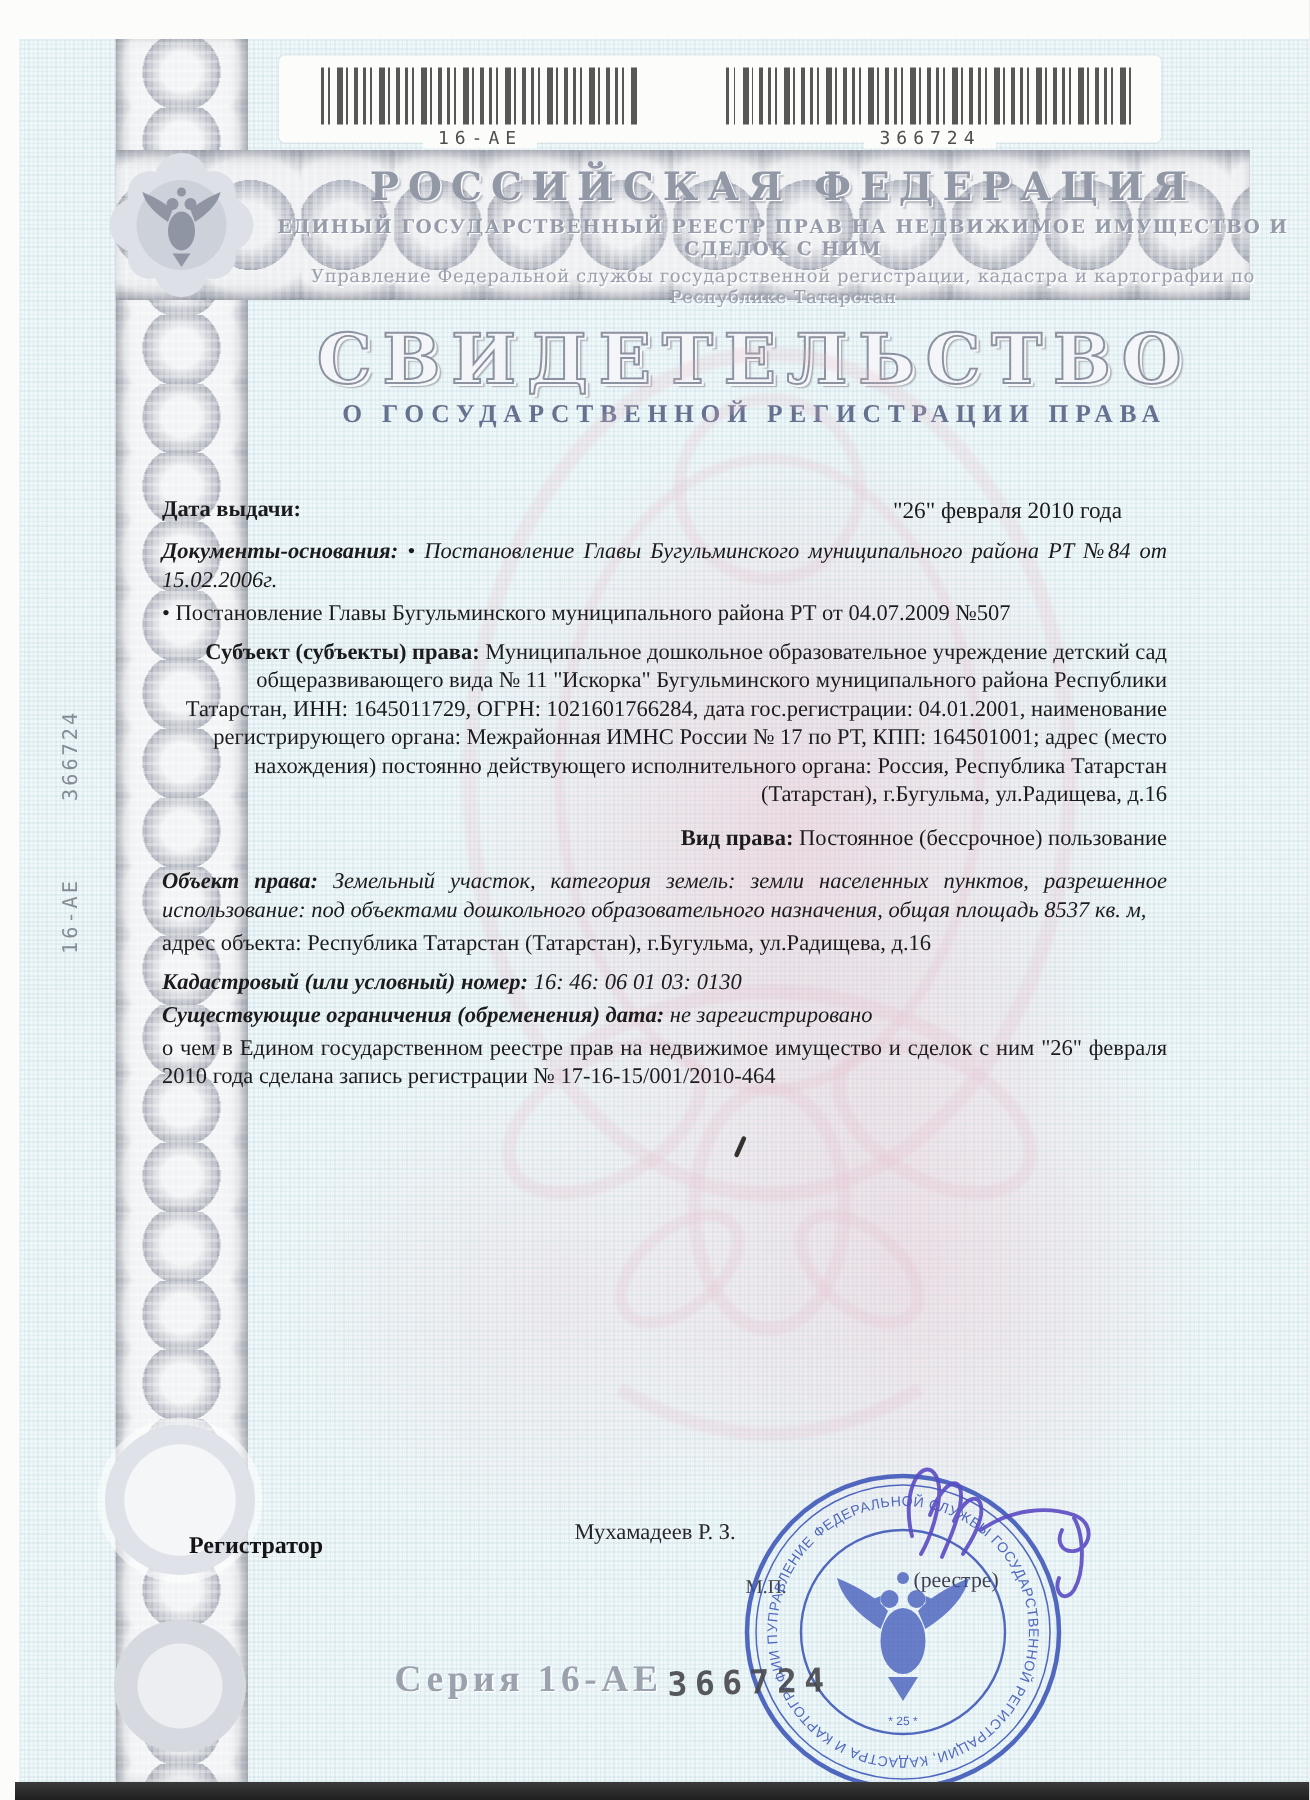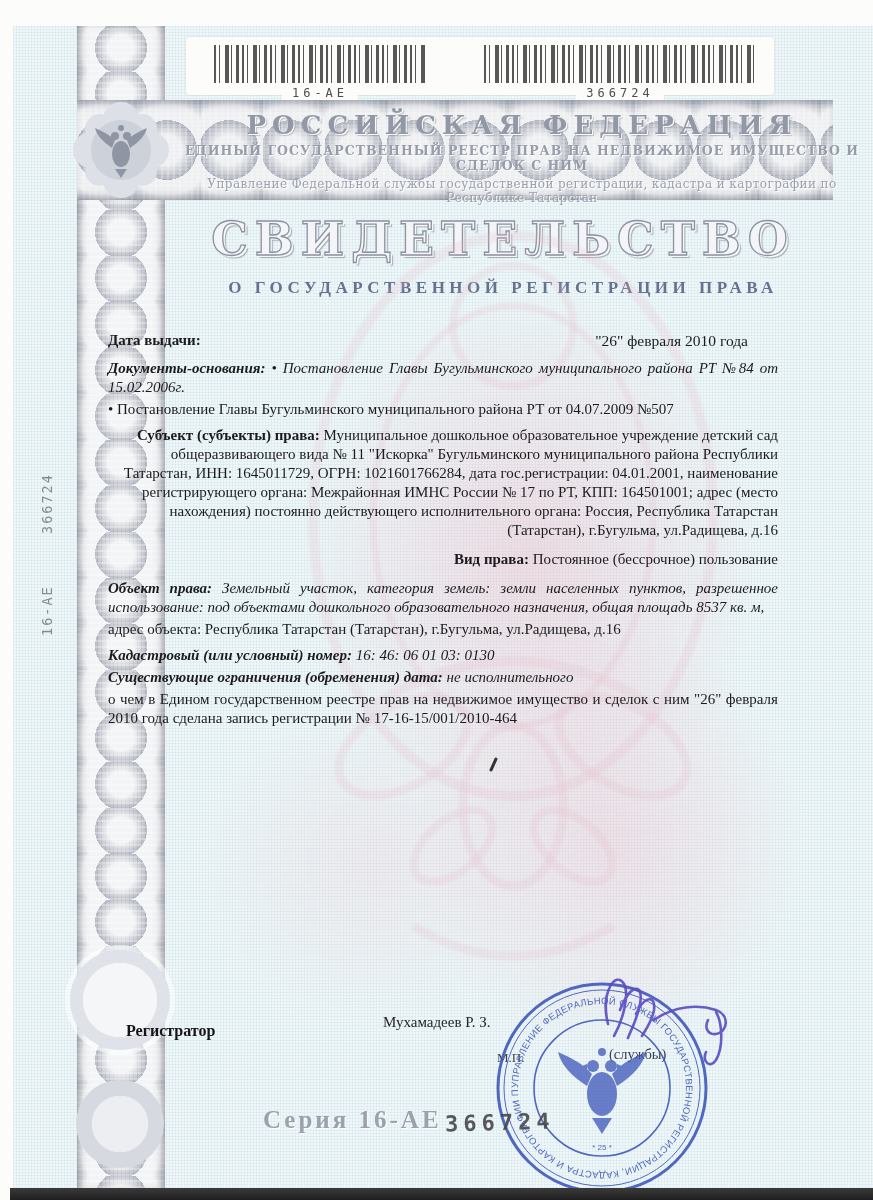--- a/index.html
+++ b/index.html
@@ -51,21 +51,21 @@
      text-shadow:1px 1px 0 rgba(255,255,255,.95),2px 2px 1px rgba(115,120,135,.4);margin-bottom:3px;}
   .hdr .l2{font:bold 12.5px "DejaVu Serif",serif;letter-spacing:1px;color:#969caa;
      text-shadow:1px 1px 0 rgba(255,255,255,.9);margin-bottom:4px;}
   .hdr .l3{font:12px "DejaVu Serif",serif;letter-spacing:.4px;color:#9aa0ad;
      text-shadow:1px 1px 0 rgba(255,255,255,.9);}
   
   .title-wrap{position:absolute;left:150px;width:680px;top:186px;text-align:center;}
   .title-main{font:bold 46px "DejaVu Serif",serif;letter-spacing:7px;color:#f4f5f8;
      -webkit-text-stroke:1.3px #8c92a0;
      text-shadow:2px 2px 0 rgba(255,255,255,.9),3px 3px 1px rgba(110,116,132,.55);}
-  .title-sub{margin-top:12px;font:600 17px "Liberation Serif",serif;letter-spacing:4.5px;color:#66718f;}
+  .title-sub{font:600 17px "Liberation Serif",serif;letter-spacing:4.5px;color:#66718f;}
   
   .body{position:absolute;left:95px;top:305px;width:670px;font-size:15px;line-height:19px;color:#1b1b1d;}
   .body p{margin:0 0 7px;}
   .just{text-align:justify;}
   .row-date{display:flex;justify-content:space-between;margin-bottom:9px;}
   .row-date .val{margin-right:30px;font-size:15.5px;}
   b{font-weight:bold;}
   .mb10{margin-bottom:10px !important;text-align:right;}
   .mb3{margin-bottom:3px !important;font-style:italic;}
   
@@ -190,34 +190,34 @@
       </p>
       <p>
         <span>адрес объекта: Республика Татарстан (Татарстан), г.Бугульма, ул.Радищева, д.16</span>
       </p>
       <p class="mb3">
         <b>Кадастровый (или условный) номер:</b>
         <span>16: 46: 06 01 03: 0130</span>
       </p>
       <p class="mb3">
         <b>Существующие ограничения (обременения) дата:</b>
-        <span>не исполнительного</span>
+        <span>не зарегистрировано</span>
       </p>
       <p class="just">
         <span>о чем в Едином государственном реестре прав на недвижимое имущество и сделок с ним  "26" февраля 2010 года сделана запись регистрации № 17-16-15/001/2010-464</span>
       </p>
     </div>
 
     <div class="vserial vnum">366724</div>
     <div class="vserial vser">16-АЕ</div>
 
     <div class="reg-label">Регистратор</div>
     <div class="reg-name">Мухамадеев Р. З.</div>
     <div class="seal-abbr">М.П.</div>
-    <div class="sig-cap">(службы)</div>
+    <div class="sig-cap">(реестре)</div>
 
     <svg class="stamp" width="220" height="220" viewBox="0 0 220 220">
       <g stroke="#3c55b8" fill="none">
         <circle cx="110" cy="110" r="104" stroke-width="3"></circle>
         <circle cx="110" cy="110" r="98" stroke-width="1"></circle>
         <circle cx="110" cy="110" r="68" stroke-width="1.6"></circle>
       </g>
       <path id="ringPath" d="M110,110 m-84,0 a84,84 0 1,1 168,0 a84,84 0 1,1 -168,0" fill="none"></path>
       <text font-size="9.4" fill="#3c55b8" font-family="Liberation Sans, sans-serif" letter-spacing="0.4">
         <textPath href="#ringPath">УПРАВЛЕНИЕ ФЕДЕРАЛЬНОЙ СЛУЖБЫ ГОСУДАРСТВЕННОЙ РЕГИСТРАЦИИ, КАДАСТРА И КАРТОГРАФИИ ПО РЕСПУБЛИКЕ ТАТАРСТАН</textPath>

